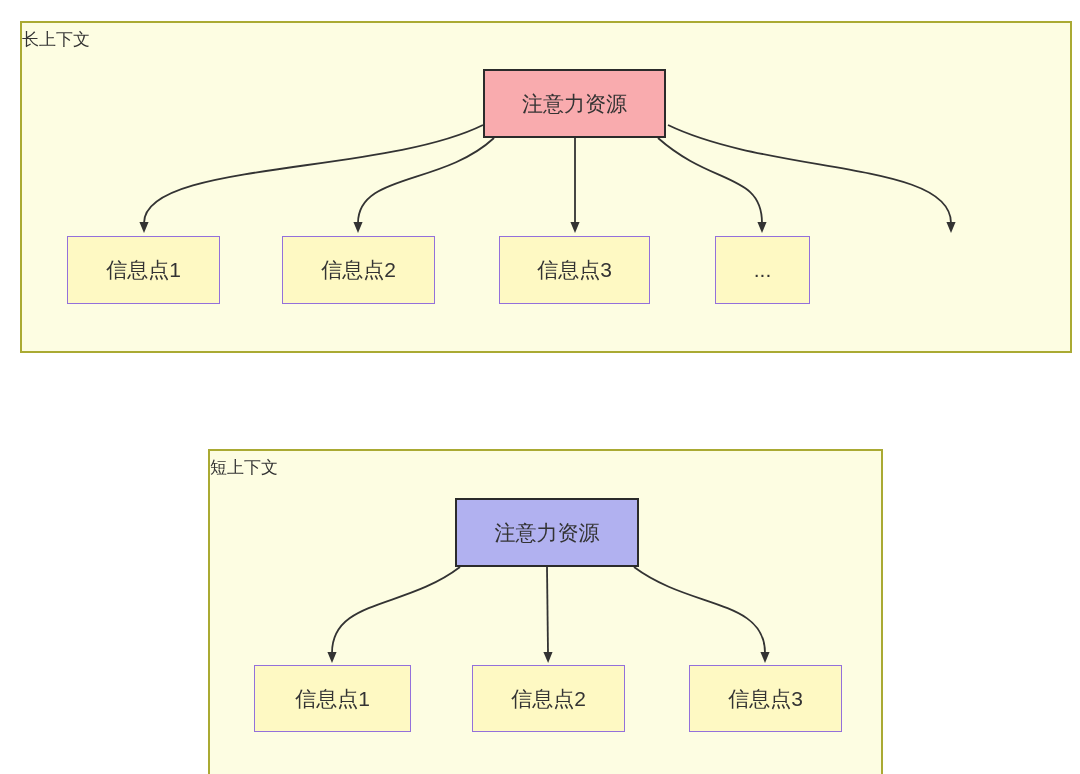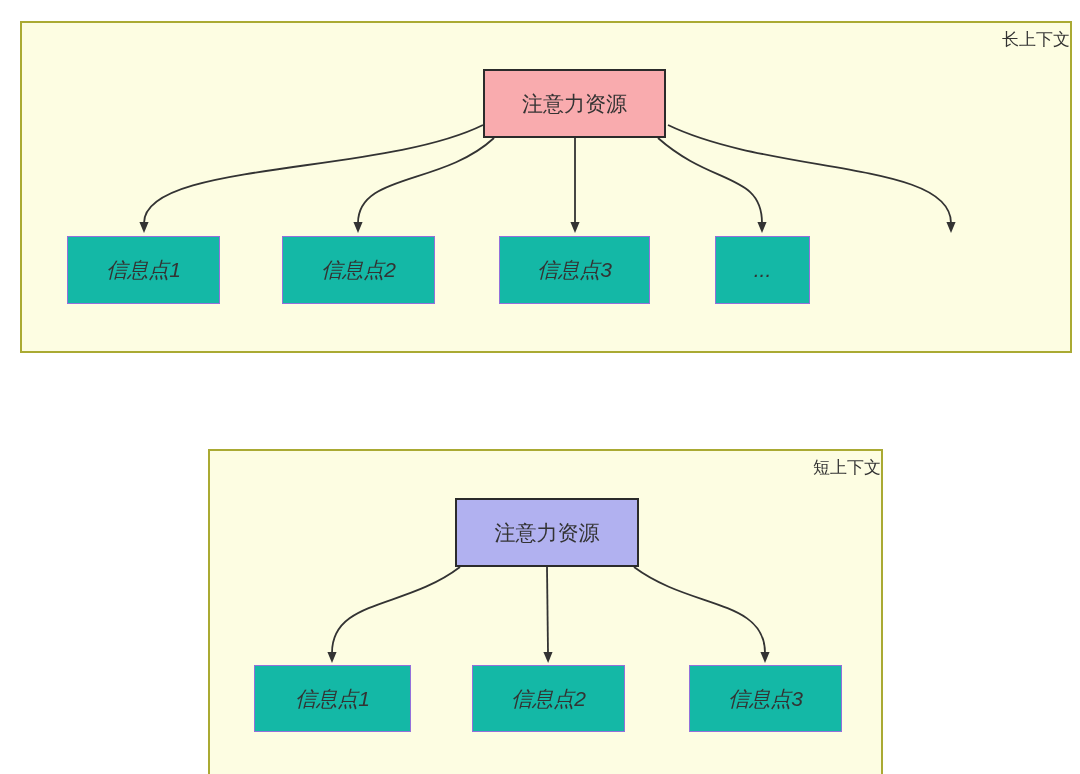--- a/index.html
+++ b/index.html
@@ -19,21 +19,21 @@
     position: absolute;
     background: #fdfde2;
     border: 2px solid #aaaa33;
     box-sizing: border-box;
   }
   .panel-title {
     position: absolute;
     top: 5px;
     left: 0;
     right: 0;
-    text-align: right;
+    text-align: left;
     font-size: 17px;
     color: #333333;
   }
   .arrows {
     position: absolute;
     left: 0;
     top: 0;
     pointer-events: none;
   }
   .node {
@@ -45,23 +45,22 @@
     font-size: 21px;
     color: #333333;
     text-align: center;
   }
   .attention {
     border: 2px solid #2b2b2b;
   }
   .attention.pink   { background: #f9abae; }
   .attention.purple { background: #b1b1f0; }
   .info {
-    background: #14b8a6;
+    background: #fef9c3;
     border: 1.3px solid #9370db;
-    font-style: italic;
   }
   .edge {
     fill: none;
     stroke: #333333;
     stroke-width: 1.8;
   }
 </style>
 </head>
 <body>
 

